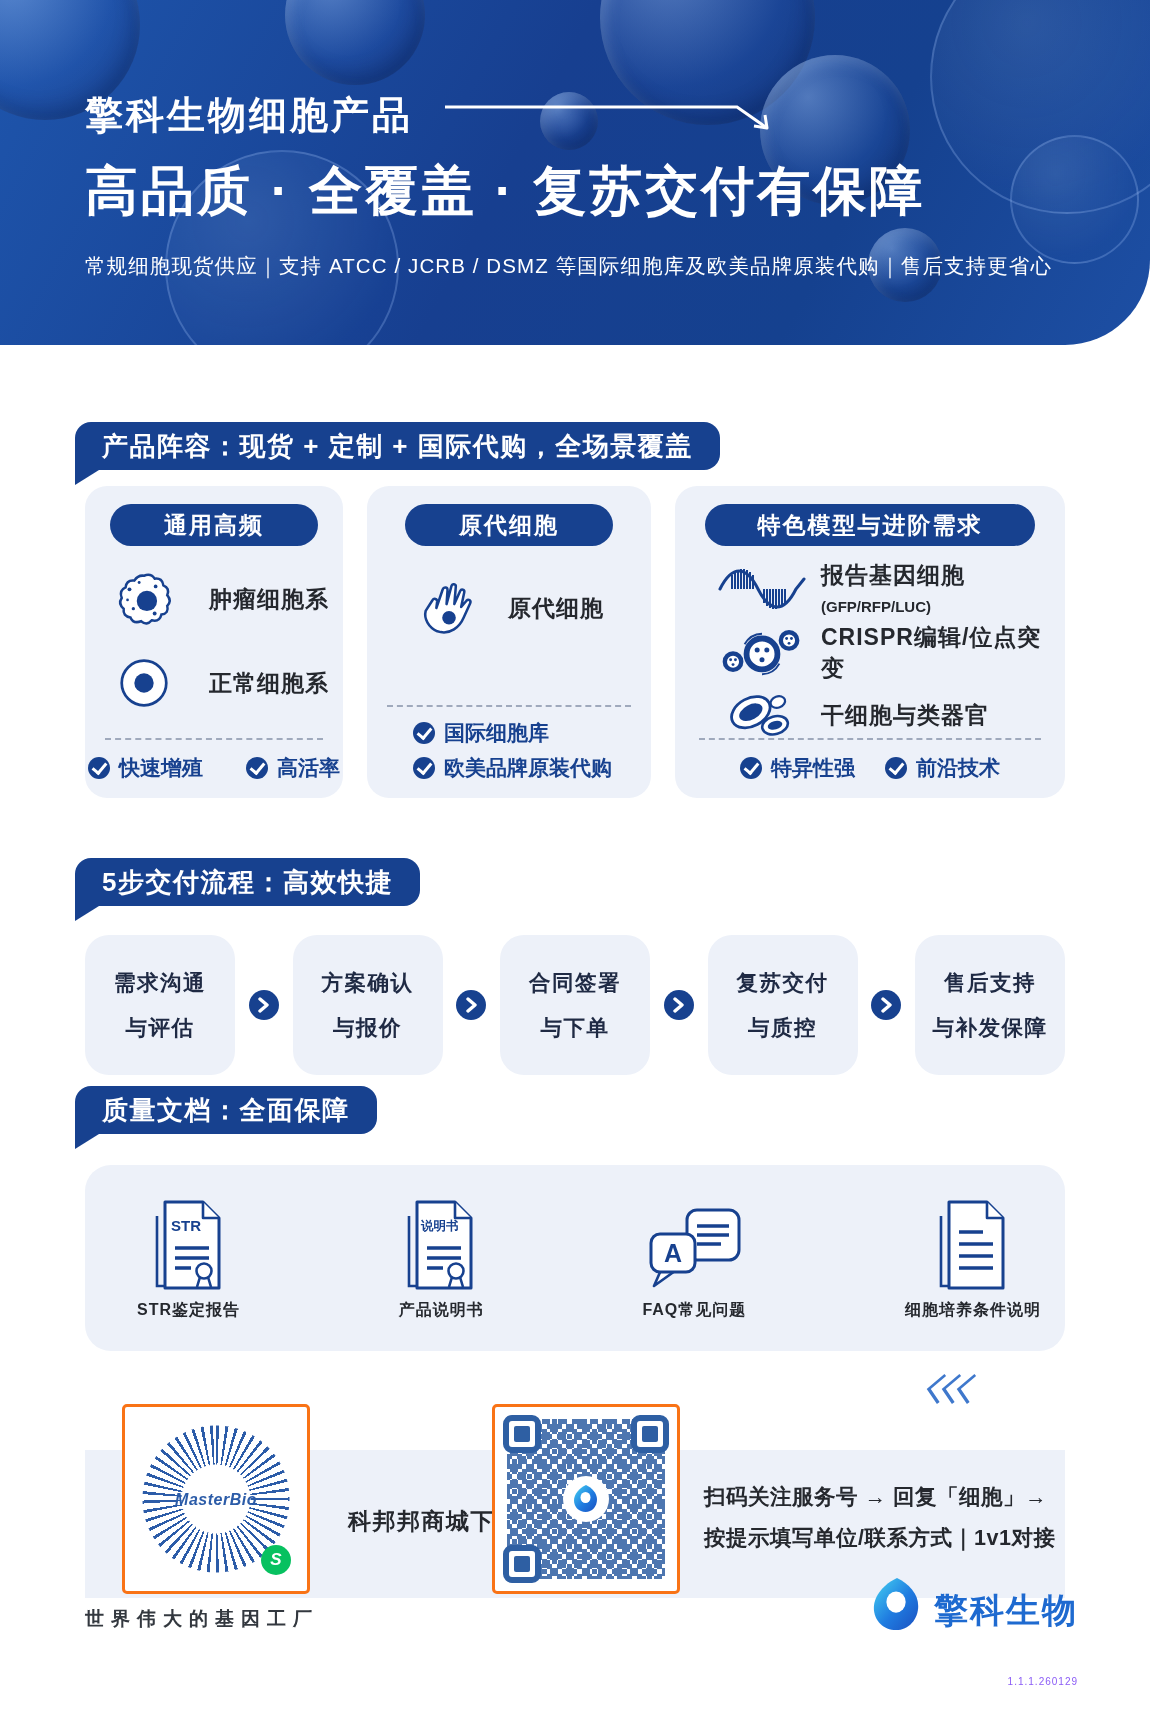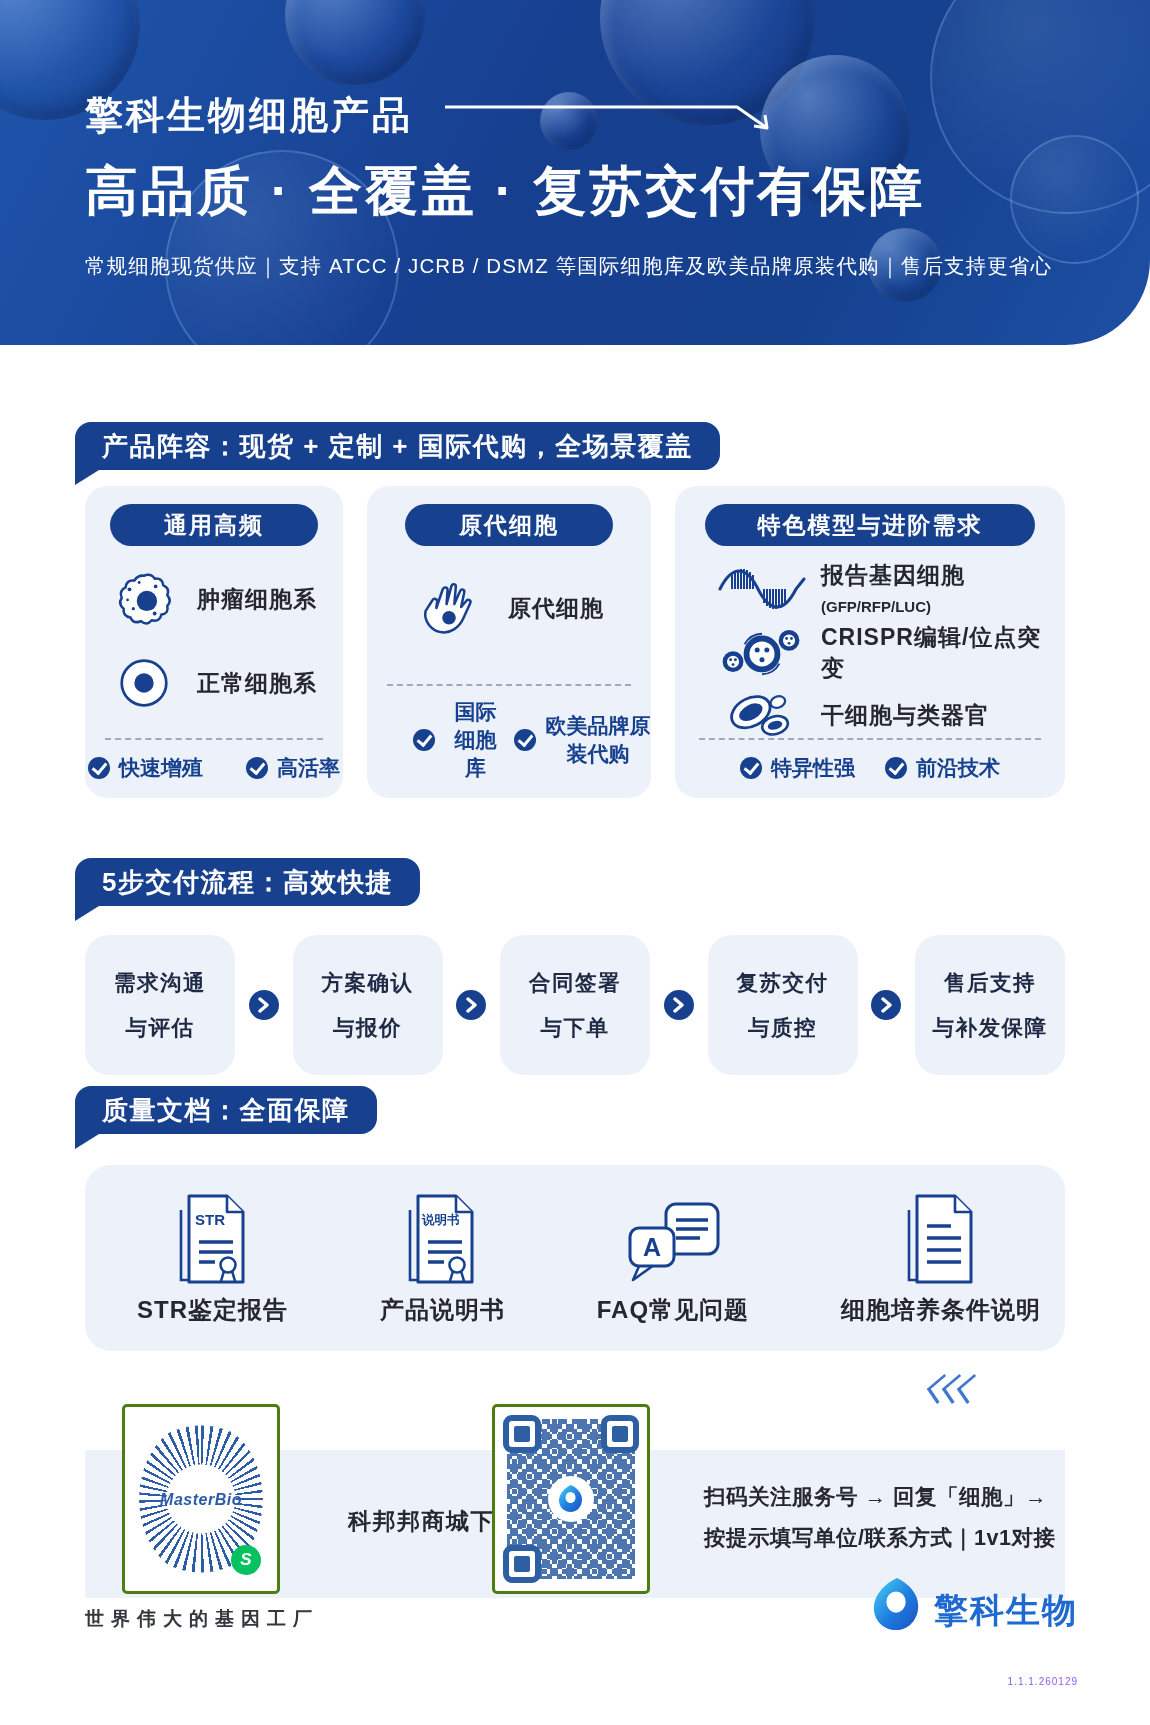--- a/index.html
+++ b/index.html
@@ -42,59 +42,59 @@
 
   
   .cards{position:absolute;left:85px;top:486px;width:980px;height:312px;display:flex;gap:24px;}
   .card{position:relative;background:#EDF1F9;border-radius:22px;box-sizing:border-box;}
   .c1{width:258px;} .c2{width:284px;} .c3{flex:1;}
   .pill{margin:18px auto 0;background:#17418F;color:#fff;font-weight:bold;font-size:23px;
     height:42px;line-height:42px;border-radius:999px;text-align:center;letter-spacing:2px;}
   .c1 .pill,.c2 .pill{width:208px;}
   .c3 .pill{width:330px;}
   .item{display:flex;align-items:center;}
-  .c1 .item{margin-top:22px;padding-left:28px;gap:22px;}
+  .c1 .item{margin-top:22px;padding-left:28px;gap:34px;}
   .c2 .item{margin-top:30px;justify-content:center;gap:24px;}
   .c3 .item{margin-top:4px;padding-left:28px;}
   .c3 .item.first{margin-top:14px;}
   .icon-cell{display:flex;justify-content:center;align-items:center;flex:none;}
   .c3 .icon-cell{width:118px;}
   .ilabel{font-size:23px;font-weight:600;color:#25282E;letter-spacing:1px;}
   .suffix{font-size:15px;font-weight:600;letter-spacing:0;}
   .card-bottom{position:absolute;left:0;right:0;bottom:16px;}
   .dashed{border-top:2px dashed #9FA9BC;margin:0 20px;}
   .c3 .dashed{margin:0 24px;}
   .checks-row{display:flex;justify-content:center;gap:43px;margin-top:14px;}
   .c3 .checks-row{gap:30px;font-family:Liberation Serif, serif;}
-  .checks-col{display:flex;flex-direction:row;gap:7px;margin:12px 0 0 46px;text-align:center;}
+  .checks-col{display:flex;flex-direction:column;gap:7px;margin:12px 0 0 46px;}
   .check{display:flex;align-items:center;gap:9px;font-size:21px;font-weight:bold;color:#17418F;}
   .ck{width:22px;height:22px;border-radius:50%;background:#17418F;position:relative;flex:none;}
   .ck::after{content:"";position:absolute;left:7px;top:3px;width:6px;height:11px;
     border-right:3px solid #fff;border-bottom:3px solid #fff;transform:rotate(40deg);}
 
   
   .steps{position:absolute;left:85px;top:935px;width:980px;display:flex;align-items:center;justify-content:space-between;}
   .step{width:150px;height:140px;background:#EDF1F9;border-radius:24px;display:flex;
     flex-direction:column;align-items:center;justify-content:center;gap:16px;
     font-size:21.5px;font-weight:bold;color:#1F2A44;letter-spacing:1.5px;}
   .arrow-dot{width:30px;height:30px;border-radius:50%;background:#17418F;display:flex;
     align-items:center;justify-content:center;flex:none;}
 
   
   .docs-panel{position:absolute;left:85px;top:1165px;width:980px;height:186px;background:#EDF1F9;
     border-radius:26px;display:flex;align-items:center;justify-content:space-between;
     padding:0 24px 0 52px;box-sizing:border-box;}
   .doc{display:flex;flex-direction:column;align-items:center;gap:8px;}
-  .doc .lbl{font-size:24px;font-weight:600;color:#25282E;letter-spacing:1px;}
+  .doc .lbl{font-size:16px;font-weight:600;color:#25282E;letter-spacing:1px;}
   .doc .ic{height:96px;display:flex;align-items:flex-end;}
 
   
   .chevrons{position:absolute;left:920px;top:1372px;}
   .qr-band{position:absolute;left:85px;top:1450px;width:980px;height:148px;background:#EDF1F9;}
-  .qr{position:absolute;width:158px;height:190px;background:#fff;border:3px solid #4d7c0f;
+  .qr{position:absolute;width:188px;height:190px;background:#fff;border:3px solid #f97316;
     border-radius:5px;box-sizing:border-box;}
   .qr1{left:122px;top:1404px;}
   .qr2{left:492px;top:1404px;}
   .sunburst{position:absolute;inset:14px;border-radius:50%;
     background:repeating-conic-gradient(from 0deg,#2C5CA8 0deg 2.4deg,transparent 2.4deg 7.4deg);
     -webkit-mask:radial-gradient(circle at center,transparent 0 34px,#000 35px 73px,transparent 74px);
     mask:radial-gradient(circle at center,transparent 0 34px,#000 35px 73px,transparent 74px);}
   .qr1-brand{position:absolute;left:0;right:0;top:84px;text-align:center;font-size:16px;
     font-weight:bold;font-style:italic;color:#2C5CA8;letter-spacing:.5px;}
   .mini-s{position:absolute;right:16px;bottom:16px;width:30px;height:30px;border-radius:50%;

